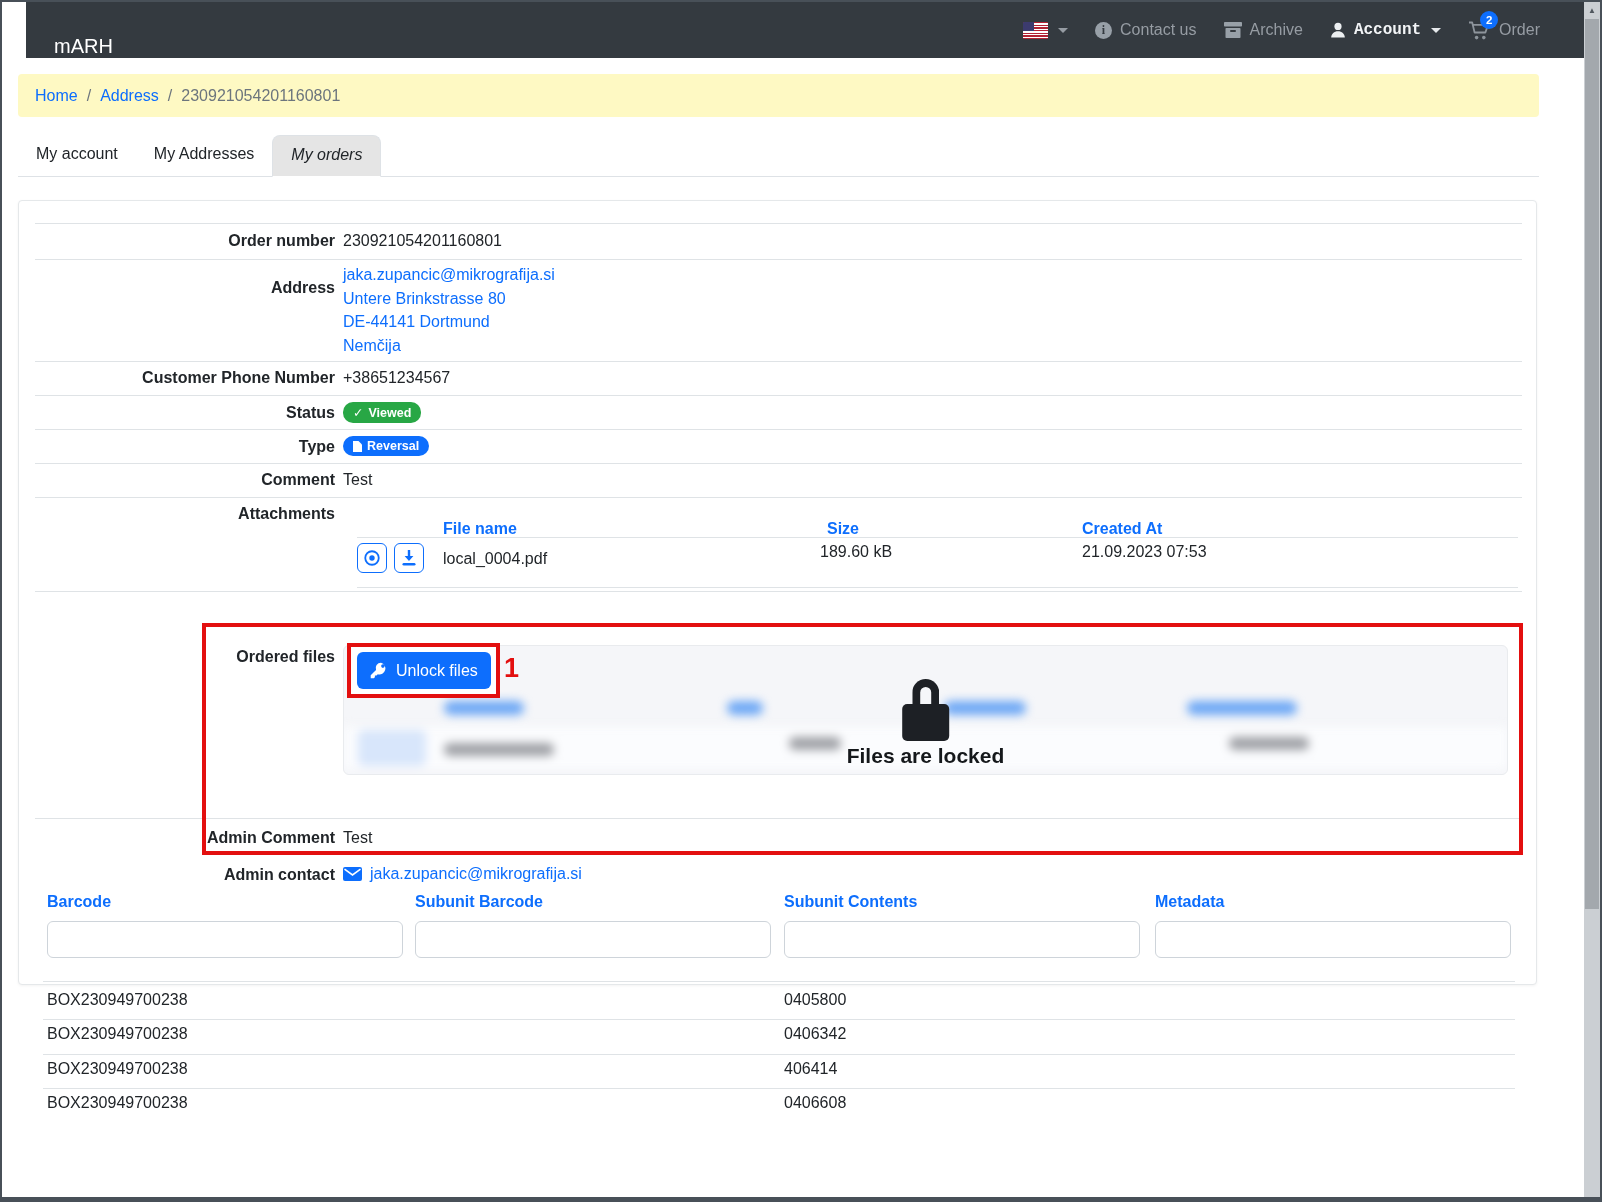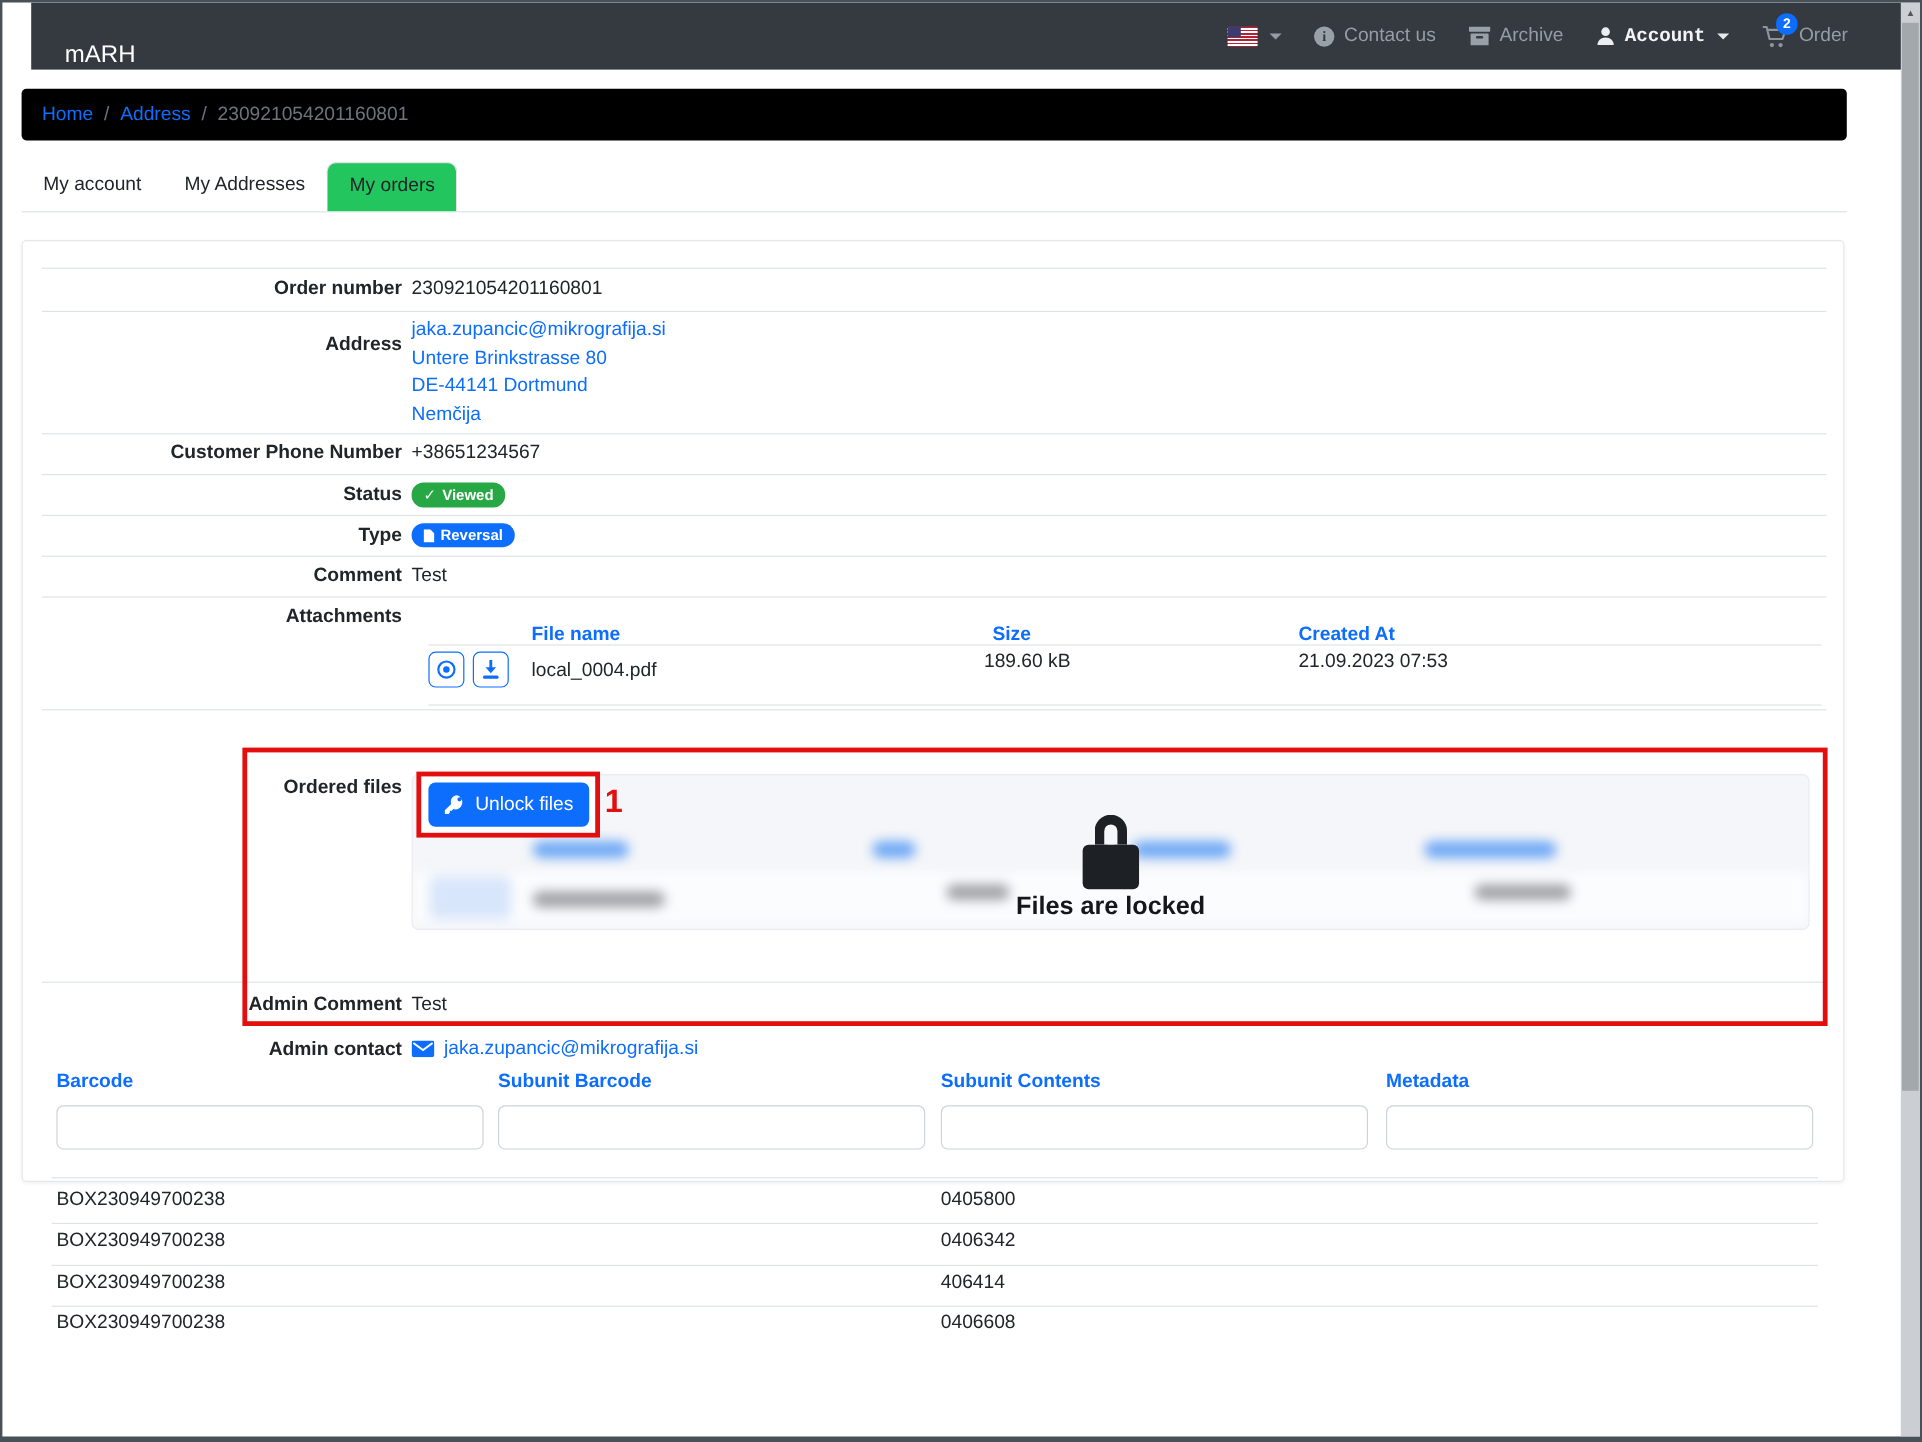--- a/index.html
+++ b/index.html
@@ -36,28 +36,28 @@
     display: flex; align-items: center; justify-content: center; }
 
   
   .scrollbar { position: absolute; right: 0; top: 0; width: 16px; height: 1195px; background: #cbcfd3; }
   .scroll-arrow { height: 17px; display: flex; align-items: center; justify-content: center;
     color: #50575e; font-size: 8px; }
   .scroll-thumb { position: absolute; left: 1px; top: 17px; width: 14px; height: 890px; background: #a3a8ad; }
 
   
   .breadcrumb { position: absolute; left: 16px; top: 72px; width: 1521px; height: 43px;
-    background: #000000; border-radius: 4px; display: flex; align-items: center; gap: 9px; padding: 0 17px; }
+    background: #fef9c3; border-radius: 4px; display: flex; align-items: center; gap: 9px; padding: 0 17px; }
   .bc-sep, .bc-current { color: #6c757d; }
 
   
   .tabs { position: absolute; left: 16px; top: 133px; width: 1521px; height: 42px;
     display: flex; border-bottom: 1px solid #dee2e6; }
   .tab { padding: 10px 18px; font-size: 16px; color: #212529; cursor: pointer; margin-bottom: -1px; }
-  .tab.active { background: #22c55e; border: 1px solid #dee2e6; border-bottom: 1px solid #fff; border-radius: 8px 8px 0 0; }
+  .tab.active { background: #e5e5e5; border: 1px solid #dee2e6; border-bottom: 1px solid #fff; border-radius: 8px 8px 0 0; font-style: italic; }
 
   
   .card { position: absolute; left: 16px; top: 198px; width: 1519px; height: 785px;
     background: #fff; border: 1px solid #e5e8ea; border-radius: 4px; box-shadow: 0 1px 3px rgba(0,0,0,.05); }
   .divider { position: absolute; left: 16px; width: 1487px; height: 1px; background: #dfe3e6; }
   .flabel { position: absolute; left: 16px; width: 300px; text-align: right; font-weight: 700; color: #212529; }
   .fvalue { position: absolute; left: 324px; color: #212529; }
   .addr-line { line-height: 23.5px; }
 
   .badge { display: inline-flex; align-items: center; gap: 5px; color: #fff; font-size: 12.5px;

